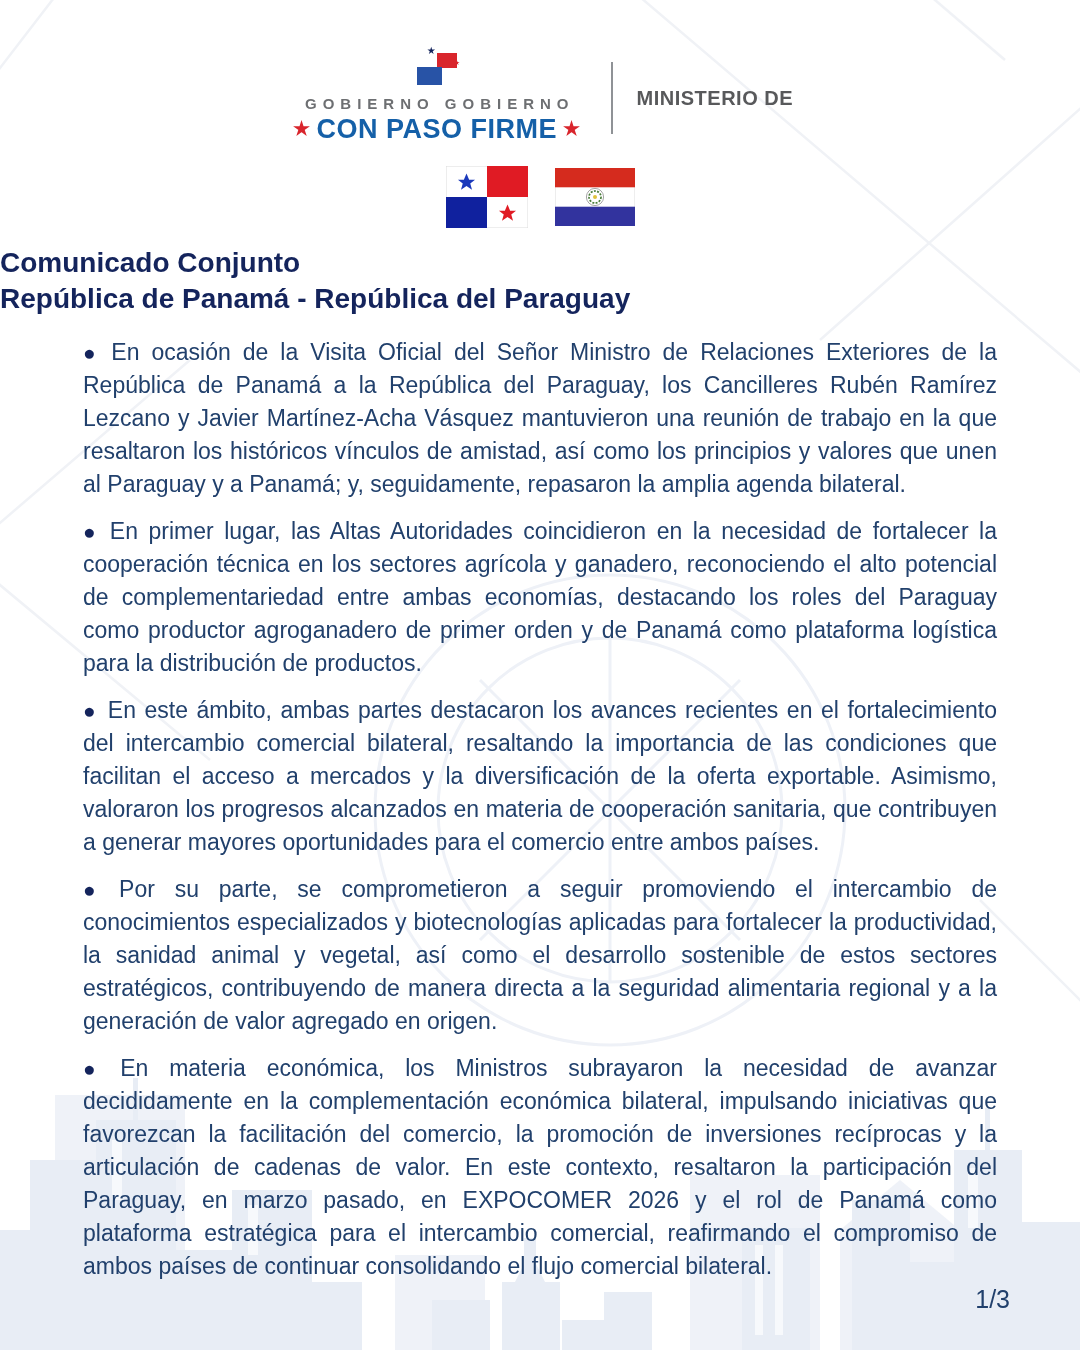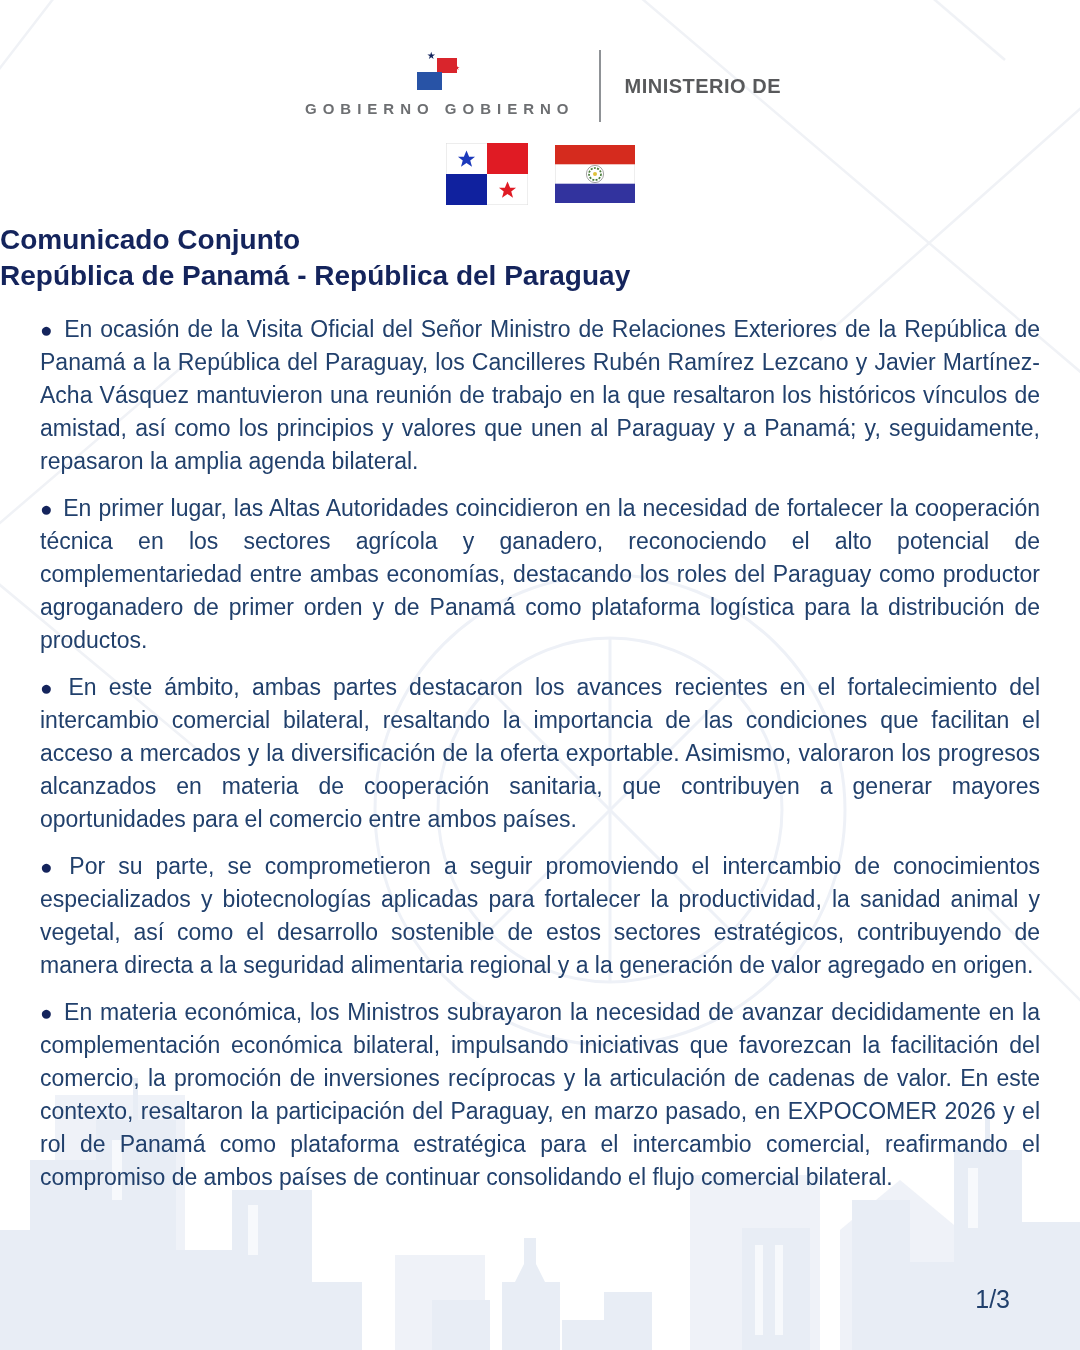--- a/index.html
+++ b/index.html
@@ -33,21 +33,21 @@
   .ministry { text-align:left; font-weight:bold; color:#58595b; font-size:20px; line-height:1.4; letter-spacing:0.5px; }
 
   
   .flags-row { display:flex; justify-content:center; align-items:center; gap:27px; margin-top:21px; }
   .flag-svg { display:block; }
 
   
   .doc-title { text-align:left; margin-top:17px; color:#14245c; font-weight:bold; font-size:28px; line-height:1.28; }
 
   
-  .doc-body { padding:0 40px; margin-top:19px; font-size:23px; line-height:33px; text-align:justify; color:#21406c; }
+  .doc-body { padding:0 83px; margin-top:19px; font-size:23px; line-height:33px; text-align:justify; color:#21406c; }
   .para { margin-bottom:14px; }
   .bullet { font-size:21px; margin-right:10px; color:#14245c; }
 
   
   .page-num { position:absolute; right:70px; bottom:36px; font-size:25px; color:#21406c; z-index:1; }
 </style>
 </head>
 <body>
 
 <svg class="bg-layer" viewBox="0 0 1080 1350" aria-hidden="true">
@@ -112,20 +112,21 @@
 
   <header class="doc-header">
     <div class="gov-logo">
       <div class="logo-mark">
         <span class="logo-star-navy">★</span>
         <span class="logo-sq-red"></span>
         <span class="logo-sq-blue"></span>
         <span class="logo-star-red">★</span>
       </div>
       <div class="gov-line1">GOBIERNO GOBIERNO</div>
+      <div class="gov-line2"><span class="hdr-star">★</span><span>CON PASO FIRME</span><span class="hdr-star">★</span></div>
     </div>
     <div class="header-divider"></div>
     <div class="ministry">
       <div>MINISTERIO DE</div>
     </div>
   </header>
 
   <div class="flags-row">
 
     <svg class="flag-svg" width="82" height="62" viewBox="0 0 82 62">

